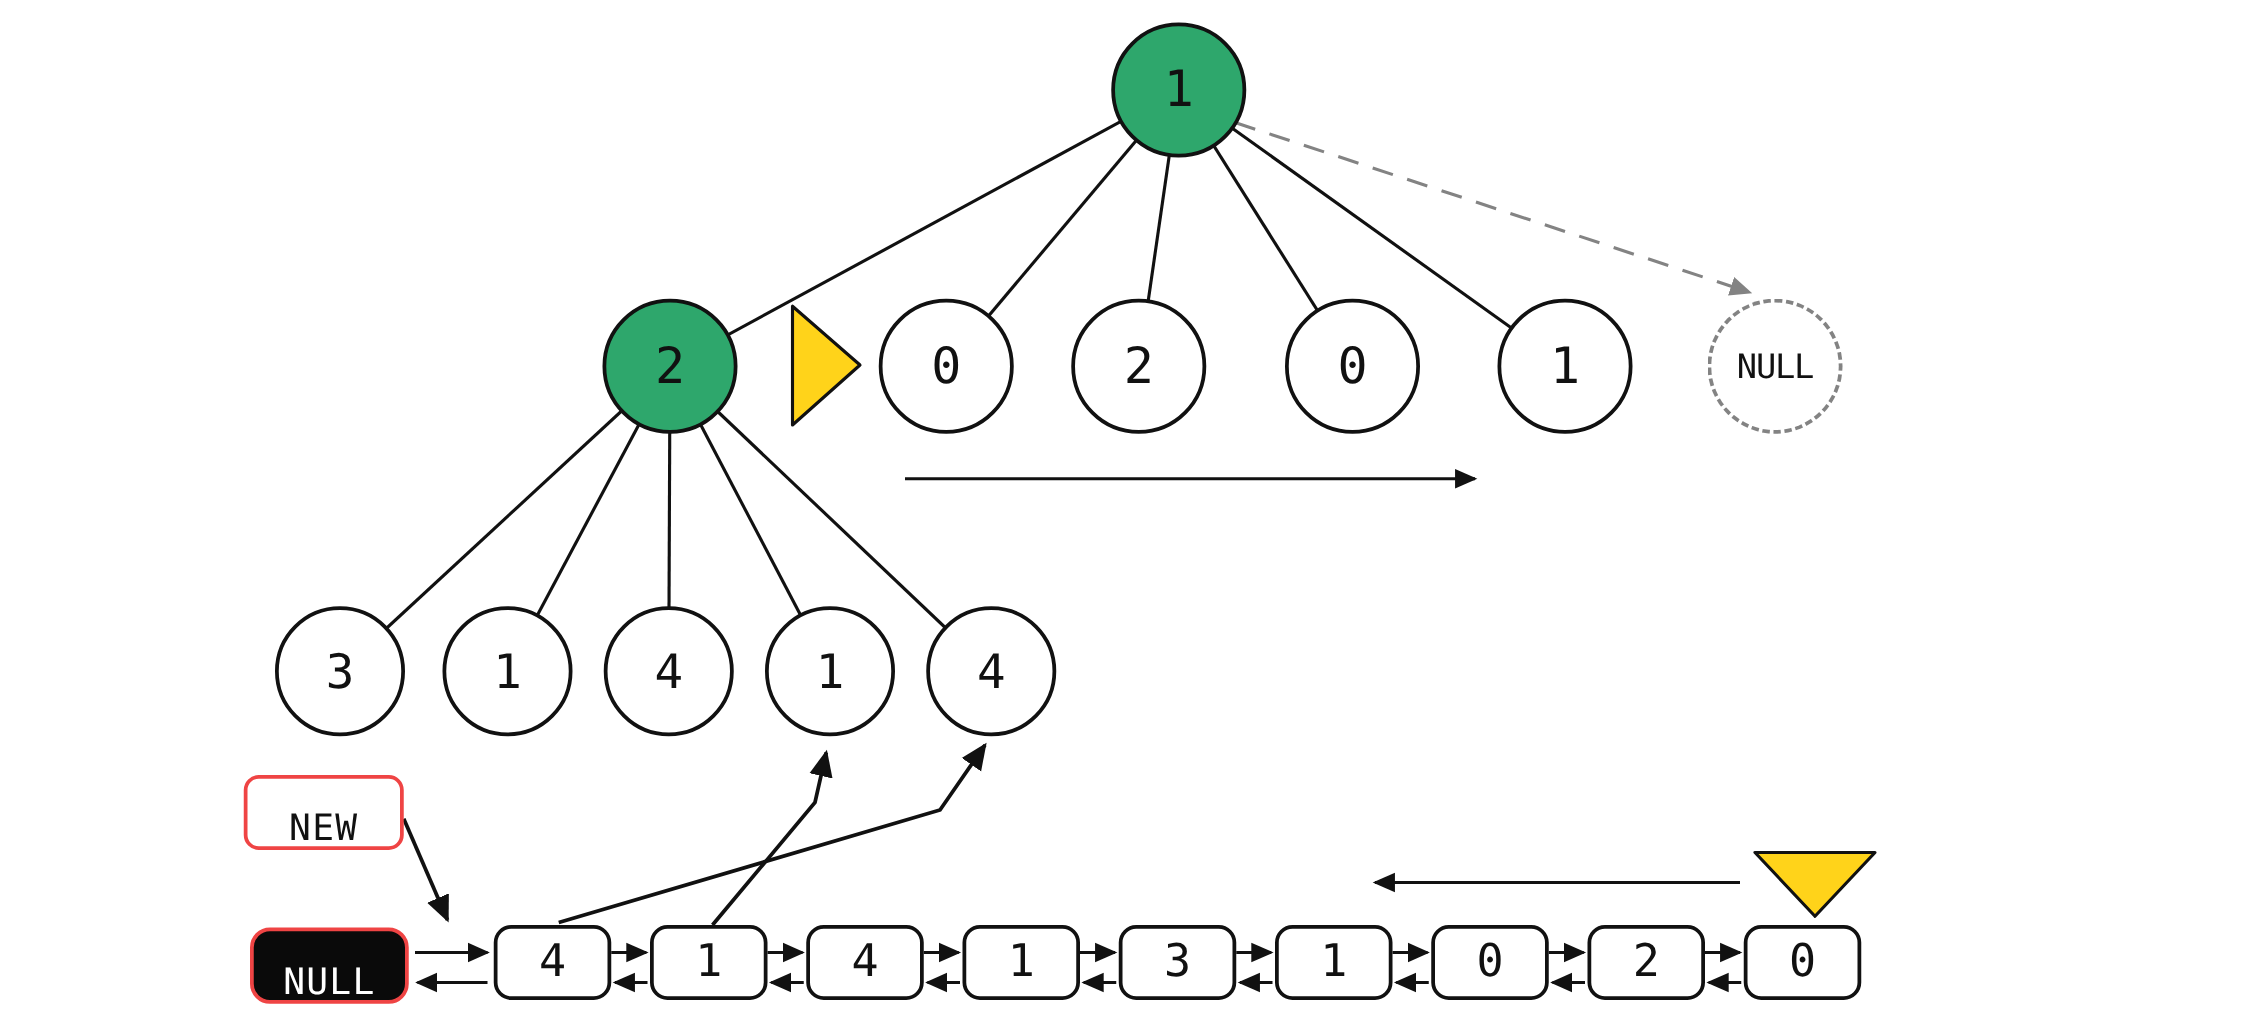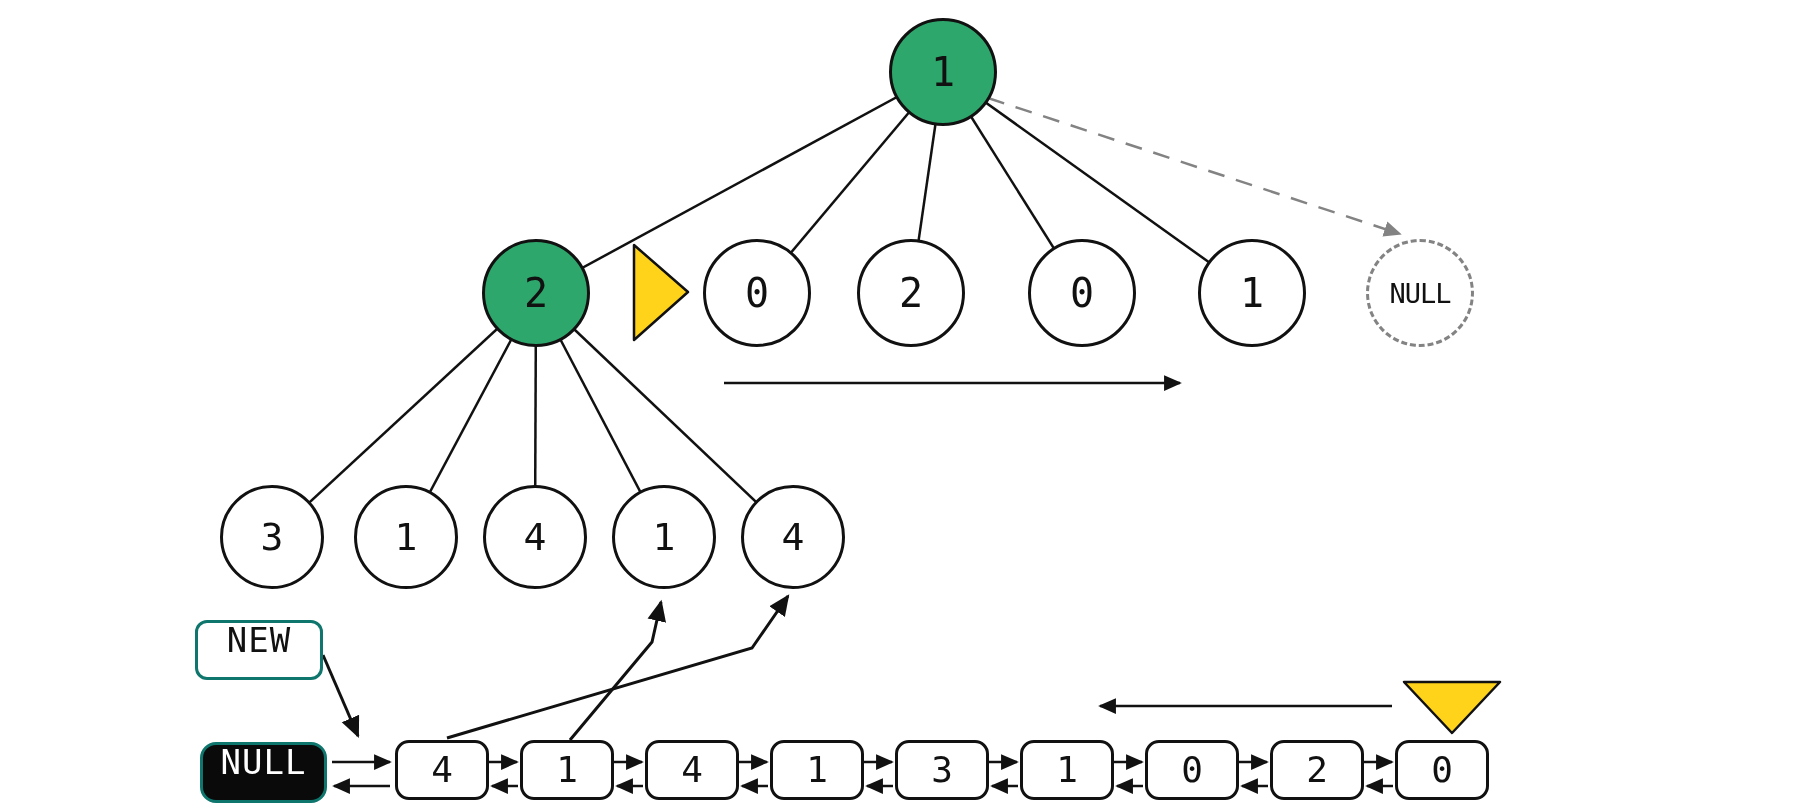--- a/index.html
+++ b/index.html
@@ -16,22 +16,22 @@
   .circle.big{width:108px;height:108px;}
   .circle.small{width:104px;height:104px;font-size:38px;}
   .circle.highlight{background:#2ea76c;}
   .circle.dashed{border:3px dashed #838383;font-size:27px;letter-spacing:-1px;}
   .lnode{
     position:absolute;box-sizing:border-box;width:94px;height:60px;top:740px;
     border:3px solid #111;border-radius:14px;background:#ffffff;
     display:flex;align-items:center;justify-content:center;font-size:36px;line-height:1;
   }
   .tag{
-    position:absolute;box-sizing:border-box;border:3px solid #0f766e;border-radius:12px;
-    display:flex;align-items:flex-start;justify-content:center;font-size:34px;line-height:1;
+    position:absolute;box-sizing:border-box;border:3px solid #ef4444;border-radius:12px;
+    display:flex;align-items:flex-end;justify-content:center;font-size:29px;line-height:1;
     background:#ffffff;letter-spacing:1px;
   }
   .tag.inverse{background:#0a0a0a;color:#ffffff;border-radius:16px;}
 </style>
 </head>
 <body>
 
 <div id="canvas">
 
   <svg id="edges" width="1808" height="808" viewBox="0 0 1808 808">

